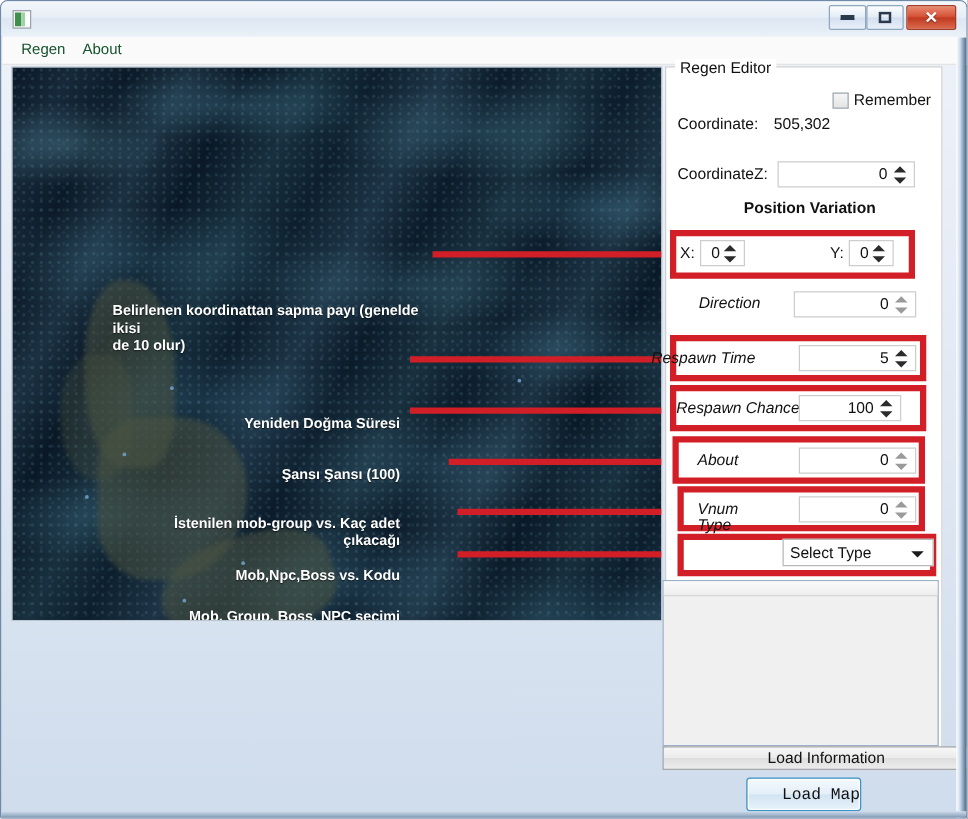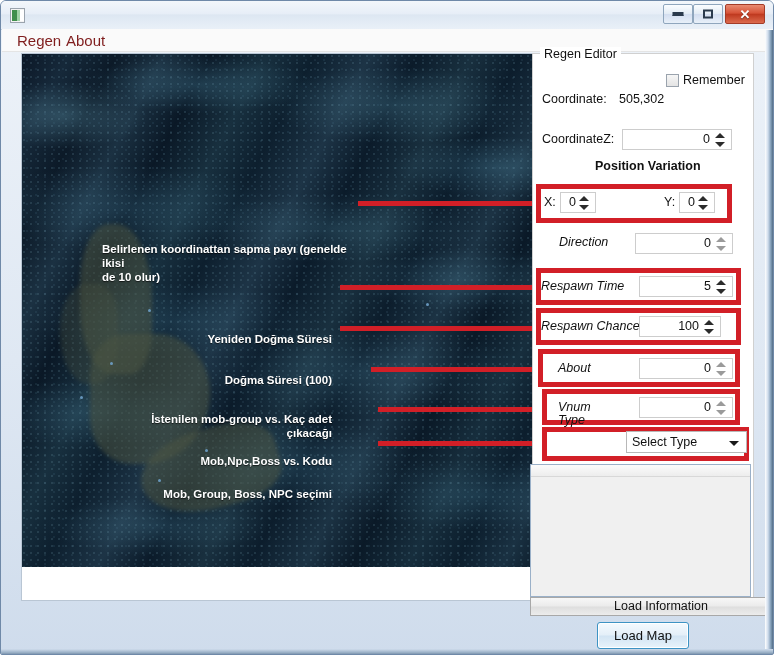--- a/index.html
+++ b/index.html
@@ -102,33 +102,33 @@
   #menubar {
     position: absolute;
     left: 1px; top: 28px;
     width: 772px; height: 22px;
     background: #fafafa;
     border-bottom: 1px solid #e4e4e4;
   }
   .menu-item {
     position: absolute;
     top: 2px;
-    font-size: 15px;
-    color: #7f1d1d;
+    font-size: 12px;
+    color: #14532d;
     padding: 1px 6px;
     cursor: default;
   }
   #menu-regen { left: 9px; }
   #menu-about { left: 58px; }
 
   
   #map-panel {
     position: absolute;
-    left: 20px; top: 52px;
-    width: 521px; height: 548px;
+    left: 8px; top: 52px;
+    width: 521px; height: 444px;
     background: #ffffff;
     border: 1px solid #b9c6d4;
     box-sizing: border-box;
     overflow: hidden;
   }
   #map-image {
     position: absolute;
     left: 0; top: 0;
     width: 519px; height: 513px;
     background-color: #101e2e;
@@ -293,21 +293,21 @@
   #x-label { left: 543px; top: 194px; }
   #x-nud { left: 559px; top: 191px; width: 36px; }
   #y-label { left: 663px; top: 194px; }
   #y-nud { left: 678px; top: 191px; width: 36px; }
 
   #direction-label { left: 558px; top: 234px; }
   #direction-nud { left: 634px; top: 232px; width: 98px; }
 
   .row-label { position: absolute; font-size: 12.5px; color: #111111; white-space: nowrap; font-style: italic; }
 
-  #respawn-time-label  { left: 540px; top: 278px; }
+  #respawn-time-label  { left: 520px; top: 278px; }
   #respawn-time-nud    { left: 638px; top: 275px; width: 94px; }
   #respawn-chance-label{ left: 540px; top: 318px; }
   #respawn-chance-nud  { left: 638px; top: 315px; width: 82px; }
   #count-label         { left: 557px; top: 360px; }
   #count-nud           { left: 638px; top: 357px; width: 94px; }
   #vnum-label          { left: 557px; top: 399px; }
   #vnum-nud            { left: 638px; top: 396px; width: 94px; }
   #type-label          { left: 557px; top: 412px; }
 
   
@@ -366,25 +366,26 @@
 
   #load-map-btn {
     position: absolute;
     left: 596px; top: 621px;
     width: 92px; height: 27px;
     box-sizing: border-box;
     background: linear-gradient(180deg, #f4fafe 0%, #e4eff8 48%, #d2e4f3 52%, #e8f3fb 100%);
     border: 1px solid #3d93c4;
     border-radius: 3px;
     box-shadow: inset 0 0 0 1px #ffffff;
-    text-align: center;
+    text-align: right;
     font-size: 13px;
     color: #111111;
     line-height: 25px;
     cursor: default;
+    font-family: Liberation Mono, monospace;
   }
 
   
   #right-edge {
     position: absolute;
     left: 764px; top: 29px;
     width: 10px; height: 626px;
     background: linear-gradient(90deg, #ffffff 0%, #cfdcec 30%, #7d9ab5 60%, #2b4055 100%);
   }
   #bottom-edge {
@@ -442,21 +443,21 @@
       <div class="dot" style="left:58px;  top:342px;"></div>
     </div>
 
     <div class="annot-text" style="left:80px; top:188px; width:270px;">Belirlenen koordinattan sapma payı (genelde ikisi
 de 10 olur)</div>
     <div class="annot-line" style="left:336px; top:147px; width:185px;"></div>
 
     <div class="annot-text right" style="left:140px; top:278px; width:170px;">Yeniden Doğma Süresi</div>
     <div class="annot-line" style="left:318px; top:231px; width:203px;"></div>
 
-    <div class="annot-text right" style="left:160px; top:319px; width:150px;">Doğma Süresi (100)</div>
+    <div class="annot-text right" style="left:160px; top:319px; width:150px;">Şansı Şansı (100)</div>
     <div class="annot-line" style="left:318px; top:272px; width:203px;"></div>
 
     <div class="annot-text right" style="left:110px; top:358px; width:200px;">İstenilen mob-group vs. Kaç adet
 çıkacağı</div>
     <div class="annot-line" style="left:349px; top:313px; width:172px;"></div>
 
     <div class="annot-text right" style="left:160px; top:400px; width:150px;">Mob,Npc,Boss vs. Kodu</div>
     <div class="annot-line" style="left:356px; top:353px; width:165px;"></div>
 
     <div class="annot-text right" style="left:130px; top:433px; width:180px;">Mob, Group, Boss, NPC seçimi</div>

